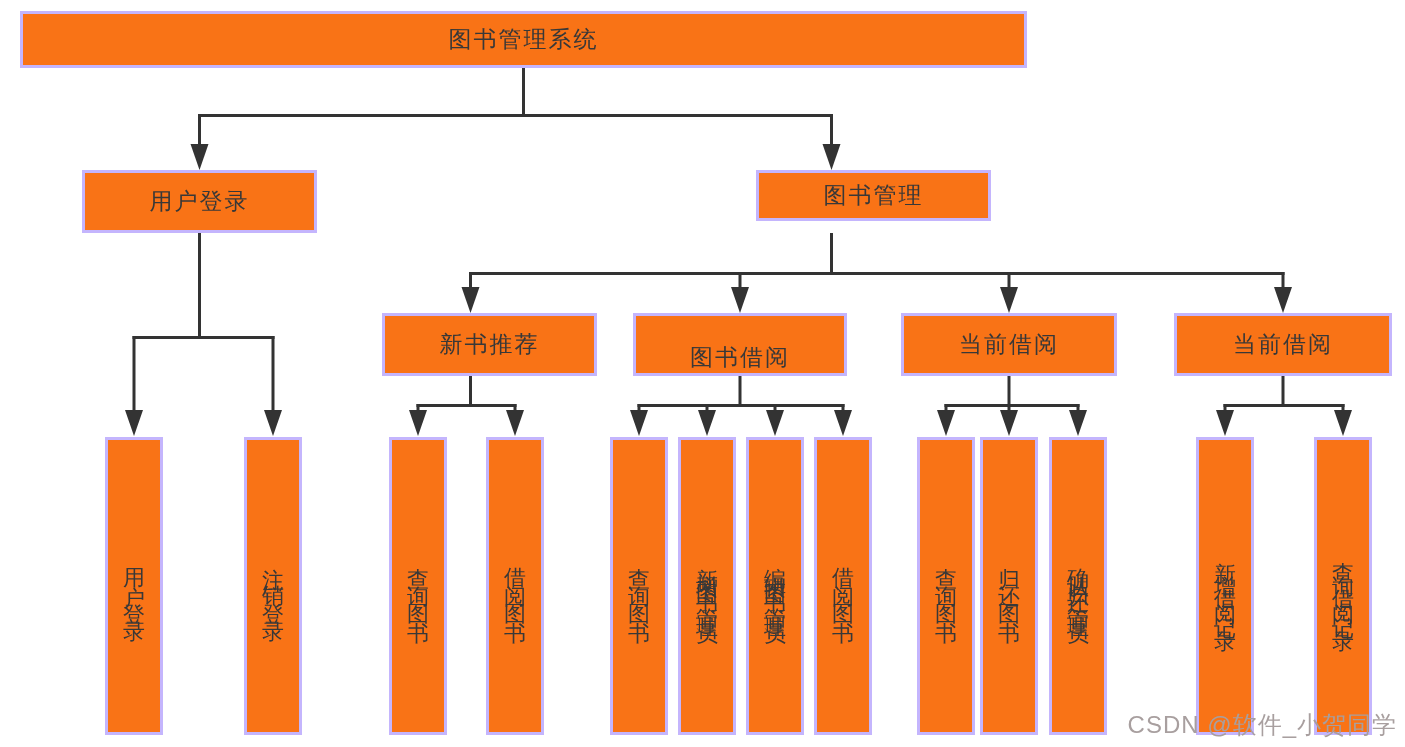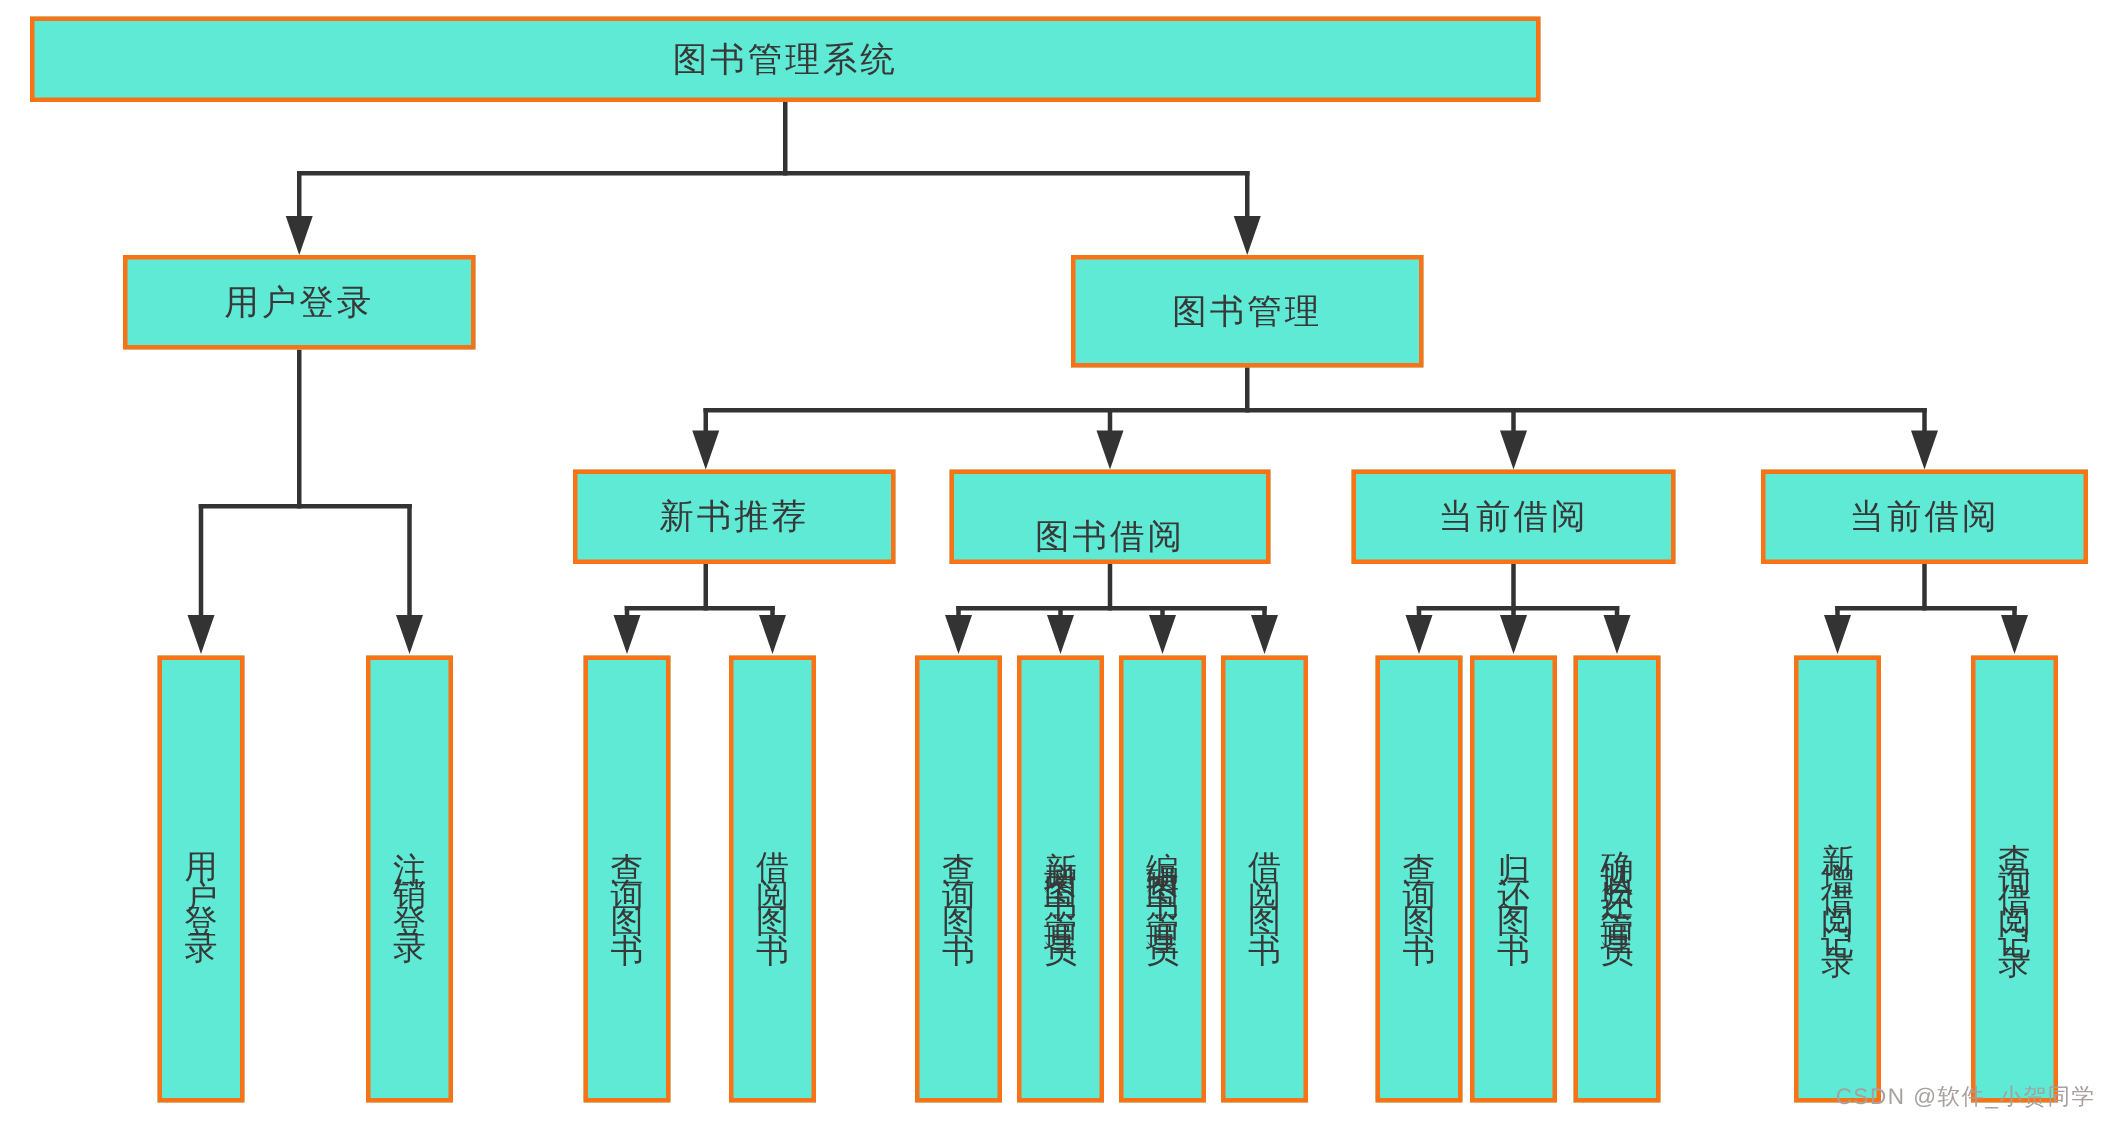--- a/index.html
+++ b/index.html
@@ -18,22 +18,22 @@
   }
   .connectors {
     position: absolute;
     left: 0; top: 0;
     width: 1405px;
     height: 747px;
   }
   .box {
     position: absolute;
     box-sizing: border-box;
-    border: 3px solid #f97316;
-    background: #5eead4;
+    border: 3px solid #c4b5fd;
+    background: #f97316;
     display: flex;
     align-items: center;
     justify-content: center;
   }
   .hlabel {
     font-size: 23px;
     letter-spacing: 2px;
     white-space: nowrap;
   }
   .leaf {
@@ -43,21 +43,21 @@
     line-height: 1;
     white-space: nowrap;
   }
   .ls-lg { letter-spacing: 18px; }
   .ls-md { letter-spacing: 14px; }
   .ls-sm { letter-spacing: 8px; }
   .watermark {
     position: absolute;
     right: 8px;
     bottom: 6px;
-    font-size: 15px;
+    font-size: 24px;
     color: #a89f9f;
     letter-spacing: 1px;
     white-space: nowrap;
   }
 </style>
 </head>
 <body>
 
 <div class="canvas">
 
@@ -126,21 +126,21 @@
     </g>
   </svg>
 
   <div class="box" style="left:20px; top:11px; width:1007px; height:57px;">
     <span class="hlabel">图书管理系统</span>
   </div>
 
   <div class="box" style="left:82px; top:170px; width:235px; height:63px;">
     <span class="hlabel">用户登录</span>
   </div>
-  <div class="box" style="left:714px; top:170px; width:235px; height:75px;font-family:Liberation Mono, monospace;">
+  <div class="box" style="left:756px; top:170px; width:235px; height:51px;font-family:Liberation Mono, monospace;">
     <span class="hlabel">图书管理</span>
   </div>
 
   <div class="box" style="left:382px; top:313px; width:215px; height:63px;">
     <span class="hlabel">新书推荐</span>
   </div>
   <div class="box" style="left:633px; top:313px; width:214px; height:63px;align-items:flex-end;">
     <span class="hlabel">图书借阅</span>
   </div>
   <div class="box" style="left:901px; top:313px; width:216px; height:63px;">

